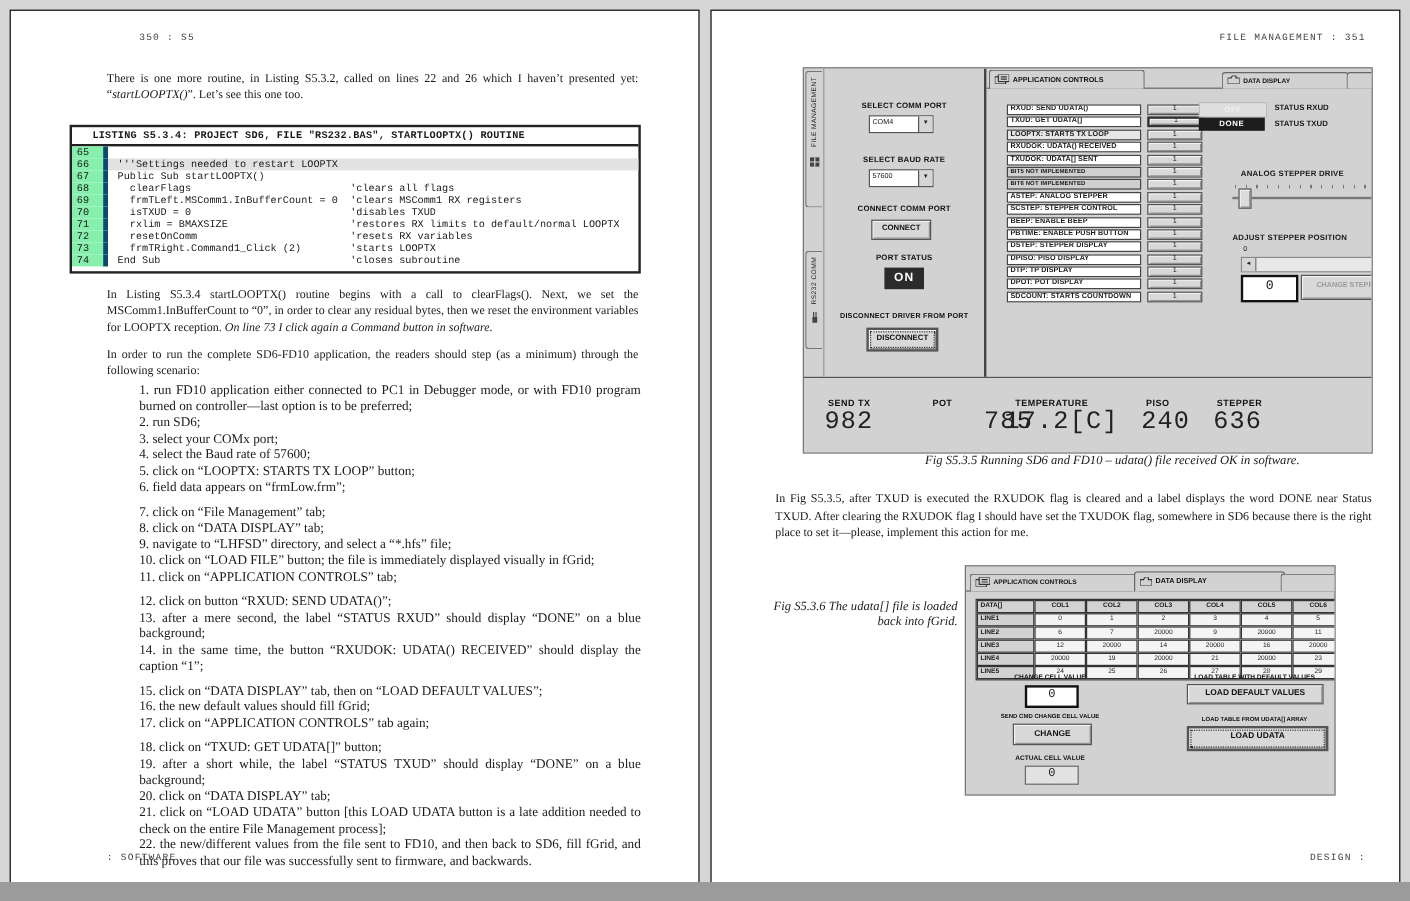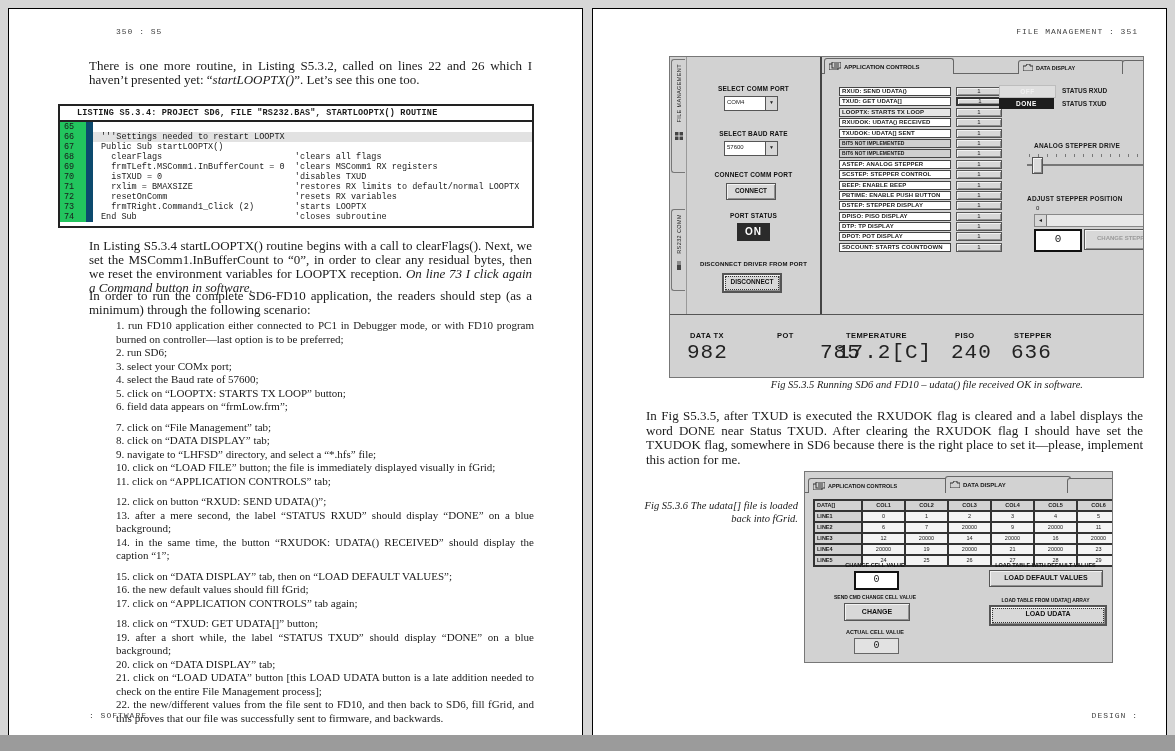--- a/index.html
+++ b/index.html
@@ -4,30 +4,30 @@
 <style>
   html,body{margin:0;padding:0;}
   body{width:1175px;height:751px;background:#d6d6d6;position:relative;overflow:hidden;
        font-family:"Liberation Serif",serif;color:#1a1a1a;}
   .canvas{position:absolute;inset:0;}
   .bottom-strip{position:absolute;left:0;bottom:0;width:1175px;height:16px;background:#9b9b9b;}
   .page{position:absolute;top:8px;width:573px;height:726px;background:#fff;border:1px solid #000;overflow:hidden;}
   #page-left{left:8px;}
   #page-right{left:592px;}
   .runhead{position:absolute;font-family:"Liberation Mono",monospace;font-size:8px;color:#444;letter-spacing:1px;}
-  .para{position:absolute;font-size:13px;line-height:14px;text-align:justify;}
+  .para{position:absolute;font-size:10px;line-height:14px;text-align:justify;}
   .ital{font-style:italic;}
 
   
   .listing{position:absolute;left:49px;top:95px;width:472px;border:2px solid #222;background:#fff;}
   .listing-title{font-family:"Liberation Mono",monospace;font-weight:bold;font-size:8.5px;
       padding:2px 17px;border-bottom:2px solid #222;letter-spacing:.2px;white-space:nowrap;overflow:hidden;}
   .crow{display:flex;height:10px;line-height:10px;font-family:"Liberation Mono",monospace;font-size:8.5px;}
   .crow.hl{background:#e2e2e2;}
-  .cnum{width:22px;flex:0 0 22px;border-right:7px solid #0c4a6e;padding-left:4px;background:#22c55e;}
+  .cnum{width:22px;flex:0 0 22px;border-right:4px solid #0c4a6e;padding-left:4px;background:#86efac;}
   .ccode{padding-left:8px;white-space:pre;overflow:hidden;}
   .listing-pad{height:4px;}
 
   
   .steps{position:absolute;left:107px;top:310px;width:418px;}
   .step{margin:0;font-size:11px;line-height:13.5px;text-align:justify;}
   .step.gap{margin-top:7px;}
 
   
   .fig535{position:absolute;left:76px;top:47px;width:473px;height:320px;background:#d2d2d2;
@@ -348,21 +348,21 @@
           <div class="sec-label" style="left:214px;top:148px;font-weight:normal;font-size:6px;">0</div>
           <div class="scrollbar">
             <span class="sb-arrow">◄</span>
           </div>
           <div class="val-box">0</div>
           <div class="btn grey-btn-text" style="left:262px;top:172px;width:110px;height:19px;font-size:6px;line-height:17px;white-space:nowrap;overflow:hidden;">CHANGE STEPPER POSITION</div>
         </div>
       </div>
 
       <div class="f5-bottom">
-        <div class="sb-item-label" style="left:20px;">DATA TX</div>
+        <div class="sb-item-label" style="left:20px;">SEND TX</div>
         <div class="sb-item-value" style="left:17px;">982</div>
         <div class="sb-item-label" style="left:107px;">POT</div>
         <div class="sb-item-value" style="left:118px;margin-left:32px;">785</div>
         <div class="sb-item-label" style="left:176px;">TEMPERATURE</div>
         <div class="sb-item-value" style="left:167px;">17.2[C]</div>
         <div class="sb-item-label" style="left:285px;">PISO</div>
         <div class="sb-item-value" style="left:281px;">240</div>
         <div class="sb-item-label" style="left:344px;">STEPPER</div>
         <div class="sb-item-value" style="left:341px;">636</div>
       </div>

